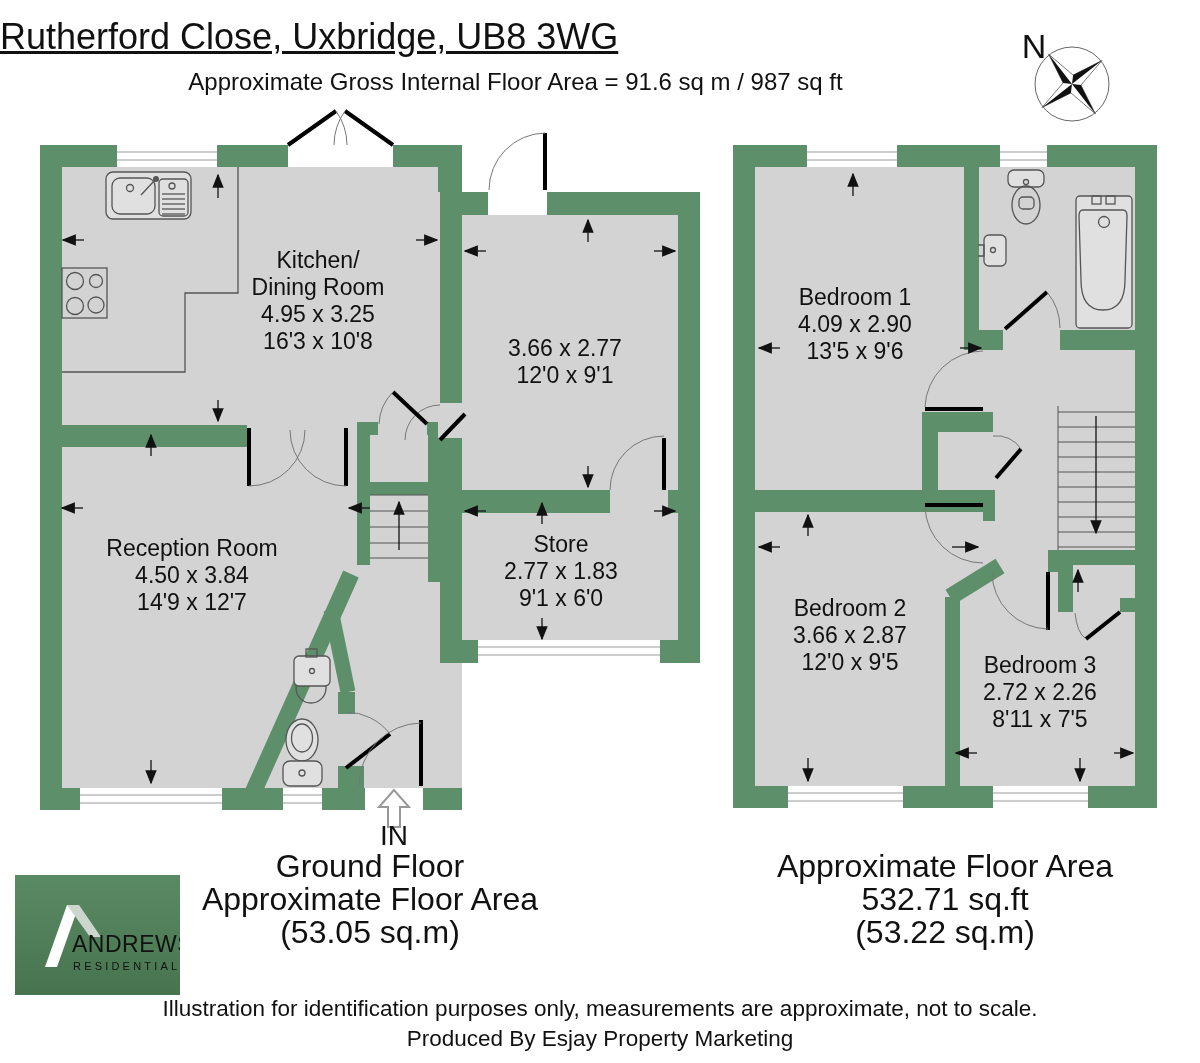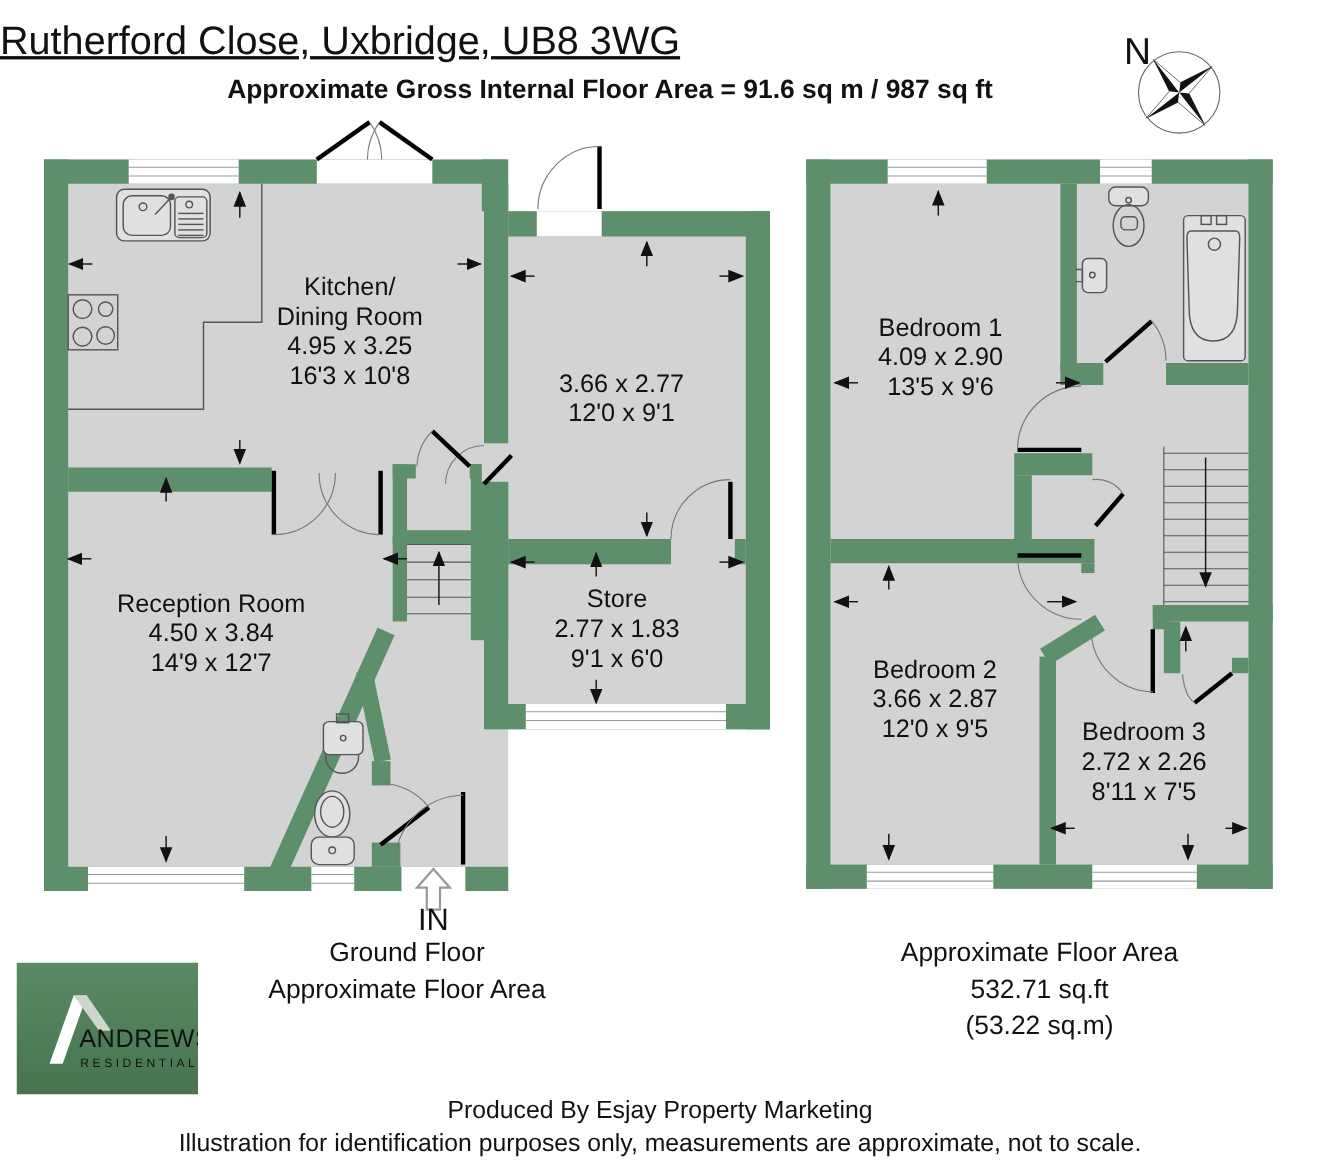--- a/index.html
+++ b/index.html
@@ -1,21 +1,21 @@
 <!DOCTYPE html>
 <html style="--wall: #5e8f6b; --floor: #d3d3d3; --logo_top: #5a8a63; --logo_bottom: #47744f;"><head>
 <meta charset="utf-8">
 <style>
   html,body{margin:0;padding:0;background:#fff;}
   body{width:1200px;height:1063px;position:relative;overflow:hidden;
        font-family:"Liberation Sans",sans-serif;color:#111;}
   .abs{position:absolute;}
   #title{top:16px;left:0;width:1200px;text-align:left;font-size:36px;letter-spacing:0px;text-decoration:underline;}
-  #subtitle{top:68px;left:0;width:1031px;text-align:center;font-size:24px;font-weight:bold;padding-left:39px;}
-  .caption{top:850px;text-align:center;font-size:24px;line-height:33px;}
+  #subtitle{top:68px;left:0;width:1031px;text-align:center;font-size:24px;font-weight:normal;}
+  .caption{top:850px;text-align:center;font-size:32px;line-height:33px;}
   #gf-caption{left:40px;width:660px;}
   #ff-caption{left:733px;width:424px;}
   #footer{top:994px;left:0;width:1200px;text-align:center;font-size:22.5px;line-height:30px;}
   #plan-svg{top:0;left:0;}
   svg text{font-family:"Liberation Sans",sans-serif;fill:#111;}
   .room-label{font-size:23px;}
   .wall{fill:var(--wall,#5e8f6b);}
   .wallln{stroke:var(--wall,#5e8f6b);fill:none;}
   .floor{fill:var(--floor,#d3d3d3);}
   .open{fill:#ffffff;}
@@ -353,20 +353,21 @@
     <text x="1034" y="58" text-anchor="middle" font-size="34">N</text>
   </g>
 </svg>
 
 <div id="title" class="abs">Rutherford Close, Uxbridge, UB8 3WG</div>
 <div id="subtitle" class="abs">Approximate Gross Internal Floor Area = 91.6 sq m / 987 sq ft</div>
 
 <div id="gf-caption" class="abs caption">
   <div>Ground Floor</div>
   <div>Approximate Floor Area</div>
+  <div>(53.05 sq.m)</div>
 </div>
 
 <div id="ff-caption" class="abs caption">
   <div>Approximate Floor Area</div>
   <div>532.71 sq.ft</div>
   <div>(53.22 sq.m)</div>
 </div>
 
 <div id="logo-box" class="abs">
   <svg width="165" height="120" viewBox="0 0 165 120">
@@ -378,15 +379,15 @@
       </linearGradient>
     </defs>
     <polygon points="30,92 52,30 64,30 42,92" fill="#ffffff"></polygon>
     <polygon points="52,30 64,30 86,62 75,62" fill="#ccd6cc"></polygon>
     <text x="57" y="77" font-size="23" fill="#ffffff" letter-spacing="0.5">ANDREWS</text>
     <text x="58" y="95" font-size="11" fill="#cfe0d2" letter-spacing="3.2">RESIDENTIAL</text>
   </svg>
 </div>
 
 <div id="footer" class="abs">
+  <div>Illustration for identification purposes only, measurements are approximate, not to scale.</div>
   <div>Produced By Esjay Property Marketing</div>
-  <div>Illustration for identification purposes only, measurements are approximate, not to scale.</div>
 </div>
 
 </body></html>

